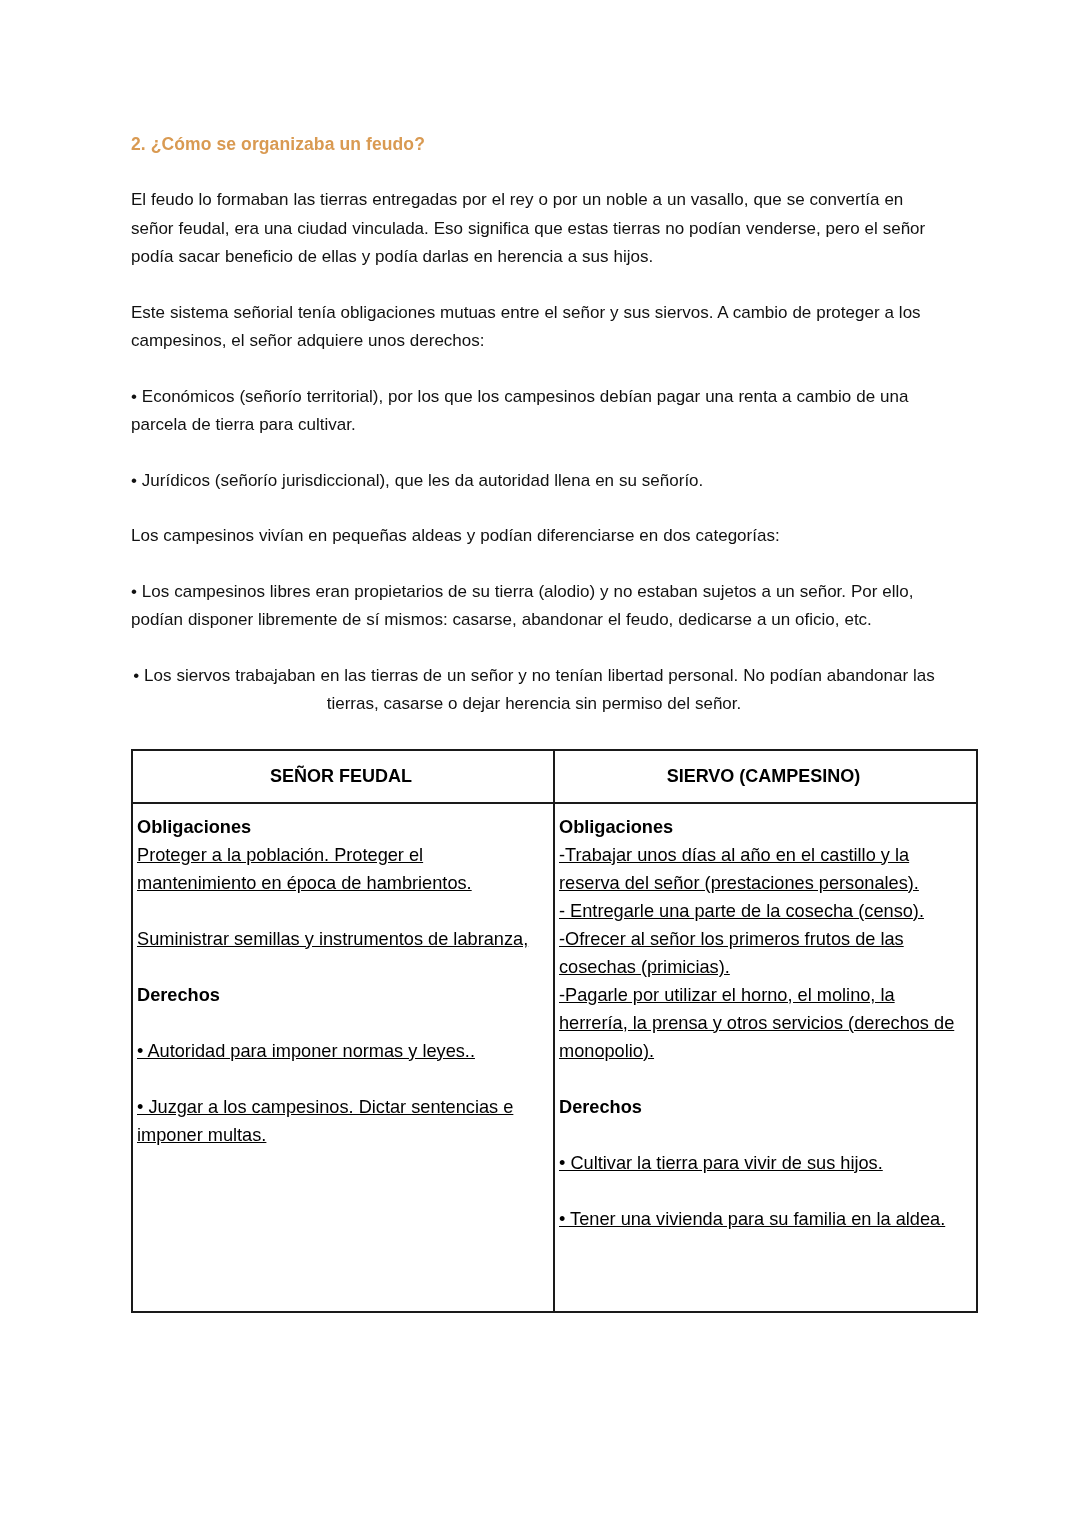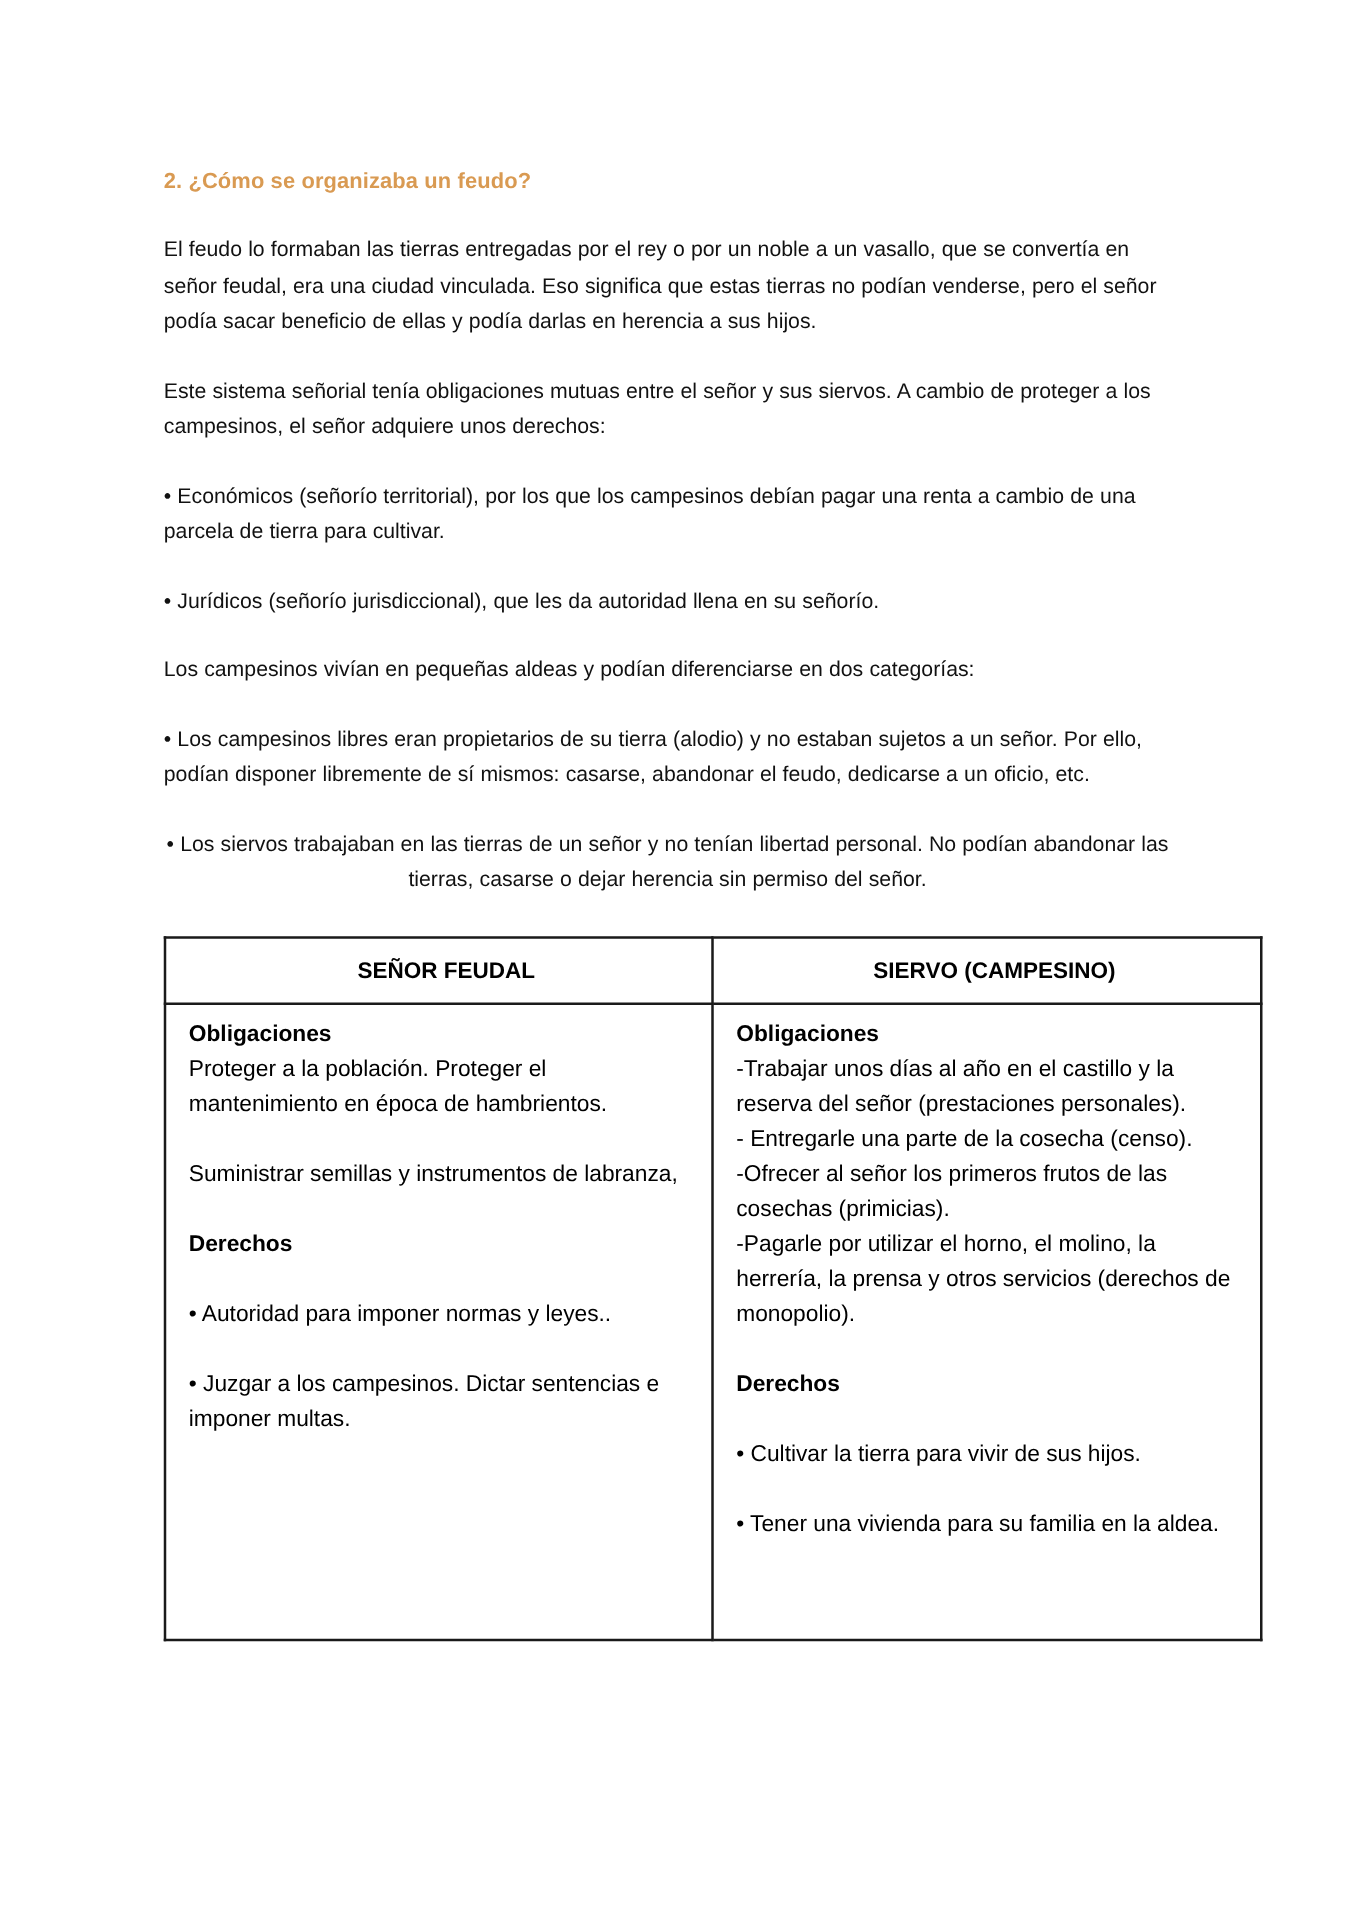--- a/index.html
+++ b/index.html
@@ -77,45 +77,46 @@
   table.feudo-table td {
     border: 2px solid #1a1a1a;
     vertical-align: top;
     padding: 0;
   }
 
   table.feudo-table th {
     text-align: center;
     font-size: 18px;
     font-weight: bold;
-    padding: 13px 8px 14px 20px;
+    padding: 13px 8px 14px 4px;
     line-height: 24px;
     border-radius: 13px;
   }
 
   table.feudo-table td {
-    padding: 9px 12px 14px 18px;
+    padding: 9px 12px 14px 4px;
     font-size: 18.2px;
     line-height: 28px;
   }
 
   .cell-left  { width: 408px; }
   .cell-right { width: 409px; }
 
   td.body-cell { height: 484px; }
 
   .sub-head {
     font-weight: bold;
     margin: 0;
     line-height: 28px;
   }
 
   .cell-line {
     margin: 0;
     line-height: 28px;
+    text-decoration: underline;
   }
 
   .cell-gap {
     height: 28px;
   }
 </style>
 </head>
 <body>
 
 <div class="page">

